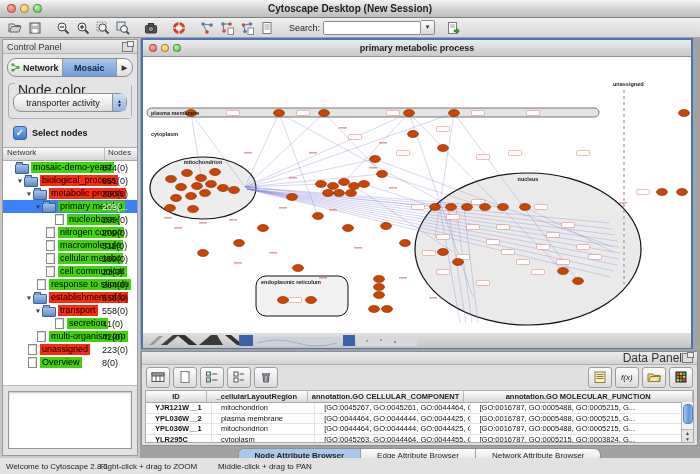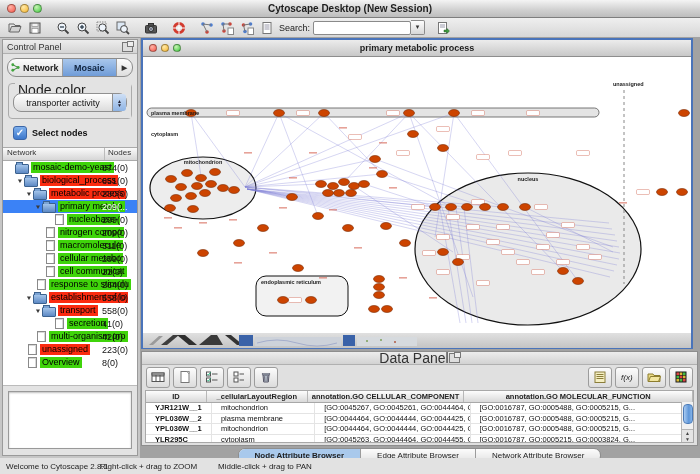--- a/index.html
+++ b/index.html
@@ -14,21 +14,21 @@
   .light{width:9px;height:9px;border-radius:50%;border:1px solid rgba(0,0,0,.35);box-sizing:border-box}
   .l-red{background:radial-gradient(circle at 35% 30%,#ffb3a6,#f4564a)}
   .l-yel{background:radial-gradient(circle at 35% 30%,#ffe9a8,#f5b52e)}
   .l-grn{background:radial-gradient(circle at 35% 30%,#c8f3b4,#3fc93f)}
   .wtitle{text-align:center;font-size:10px;font-weight:bold;color:#1d1d1d;line-height:17px}
   .toolbar{position:absolute;top:18px;left:0;right:0;height:19px;
     background:linear-gradient(#efefef,#d7d7d7);border-bottom:1px solid #979797;
     display:flex;align-items:center;padding:0 5px}
   .tbtn{width:20px;height:17px;display:flex;align-items:center;justify-content:center;cursor:default}
   .tsep{width:8px}
-  .search-label{font-size:9px;color:#222;margin:0 3px 0 2px}
+  .search-label{font-size:9px;color:#222;margin:0 3px 0 12px}
   .search-box{width:92px;height:12px;border:1px solid #8a8a8a;border-radius:2px;background:#fff;font-size:8px;padding:0 2px}
   .dd-btn{width:13px;height:13px;border:1px solid #8a8a8a;border-left:none;background:linear-gradient(#fdfdfd,#d8d8d8);
     font-size:7px;line-height:12px;text-align:center;color:#333;border-radius:0 2px 2px 0}
   
   .cpanel{position:absolute;left:2px;top:39px;width:136px;height:417px;background:#e3e3e3;
     border:1px solid #9a9a9a;box-sizing:border-box;display:flex;flex-direction:column}
   .cp-head{height:13px;display:flex;align-items:center;justify-content:space-between;padding:0 4px;
     background:linear-gradient(#ededed,#d4d4d4);border-bottom:1px solid #b0b0b0;font-size:9px;color:#333}
   .float-ic{width:9px;height:8px;border:1px solid #777;background:#ddd;position:relative}
   .float-ic::after{content:"";position:absolute;right:-2px;top:-2px;width:5px;height:4px;border:1px solid #777;background:#eee}
@@ -71,22 +71,22 @@
   .iframe{position:absolute;left:1px;top:1px;width:552px;height:311px;border:2px solid #4a74ba;background:#fff;box-sizing:border-box}
   .if-title{height:16px;background:linear-gradient(#ececec,#c8c8c8);border-bottom:1px solid #8d8d8d;position:relative}
   .if-title .lights{left:6px;top:4px;gap:4px}
   .if-title .light{width:8px;height:8px}
   .iftitle-text{text-align:center;font-size:9px;font-weight:bold;color:#1c1c1c;line-height:16px}
   .canvas-wrap{position:relative;height:276px;background:#fff;overflow:hidden}
   .strip{height:15px;background:linear-gradient(#e0e0e0,#c4c4c4)}
   
   .dpanel{position:absolute;left:1px;top:314px;width:557px;height:95px;background:#e0e0e0;
     border:1px solid #8e8e8e;box-sizing:border-box}
-  .dp-head{height:12px;display:flex;align-items:center;justify-content:center;padding:0 4px;
-    background:linear-gradient(#ededed,#d2d2d2);border-bottom:1px solid #b0b0b0;font-size:14px;color:#333}
+  .dp-head{height:12px;display:flex;align-items:center;justify-content:flex-end;padding:0 4px;
+    background:linear-gradient(#ededed,#d2d2d2);border-bottom:1px solid #b0b0b0;font-size:12px;color:#333}
   .dp-toolbar{height:24px;display:flex;align-items:center;padding:0 4px;gap:3px}
   .dpbtn{width:22px;height:19px;border:1px solid #9c9c9c;border-radius:3px;background:linear-gradient(#fcfcfc,#dcdcdc);
     display:flex;align-items:center;justify-content:center}
   .dp-spacer{flex:1}
   .dp-table{position:absolute;left:3px;right:3px;top:38px;bottom:2px;background:#fff;border:1px solid #a8a8a8;overflow:hidden}
   .thr{display:flex;height:11px;background:linear-gradient(#fdfdfd,#d9d9d9);border-bottom:1px solid #a8a8a8;font-size:7.5px;font-weight:bold;color:#222}
   .thr div{border-right:1px solid #b8b8b8;text-align:center;overflow:hidden;white-space:nowrap;line-height:11px}
   .tdr{display:flex;height:9.5px;font-size:7.5px;color:#111;border-bottom:1px solid #e4e4e4}
   .tdr div{border-right:1px solid #e4e4e4;padding-left:9px;overflow:hidden;white-space:nowrap;line-height:9.5px}
   .tdr div:first-child{font-weight:bold}

